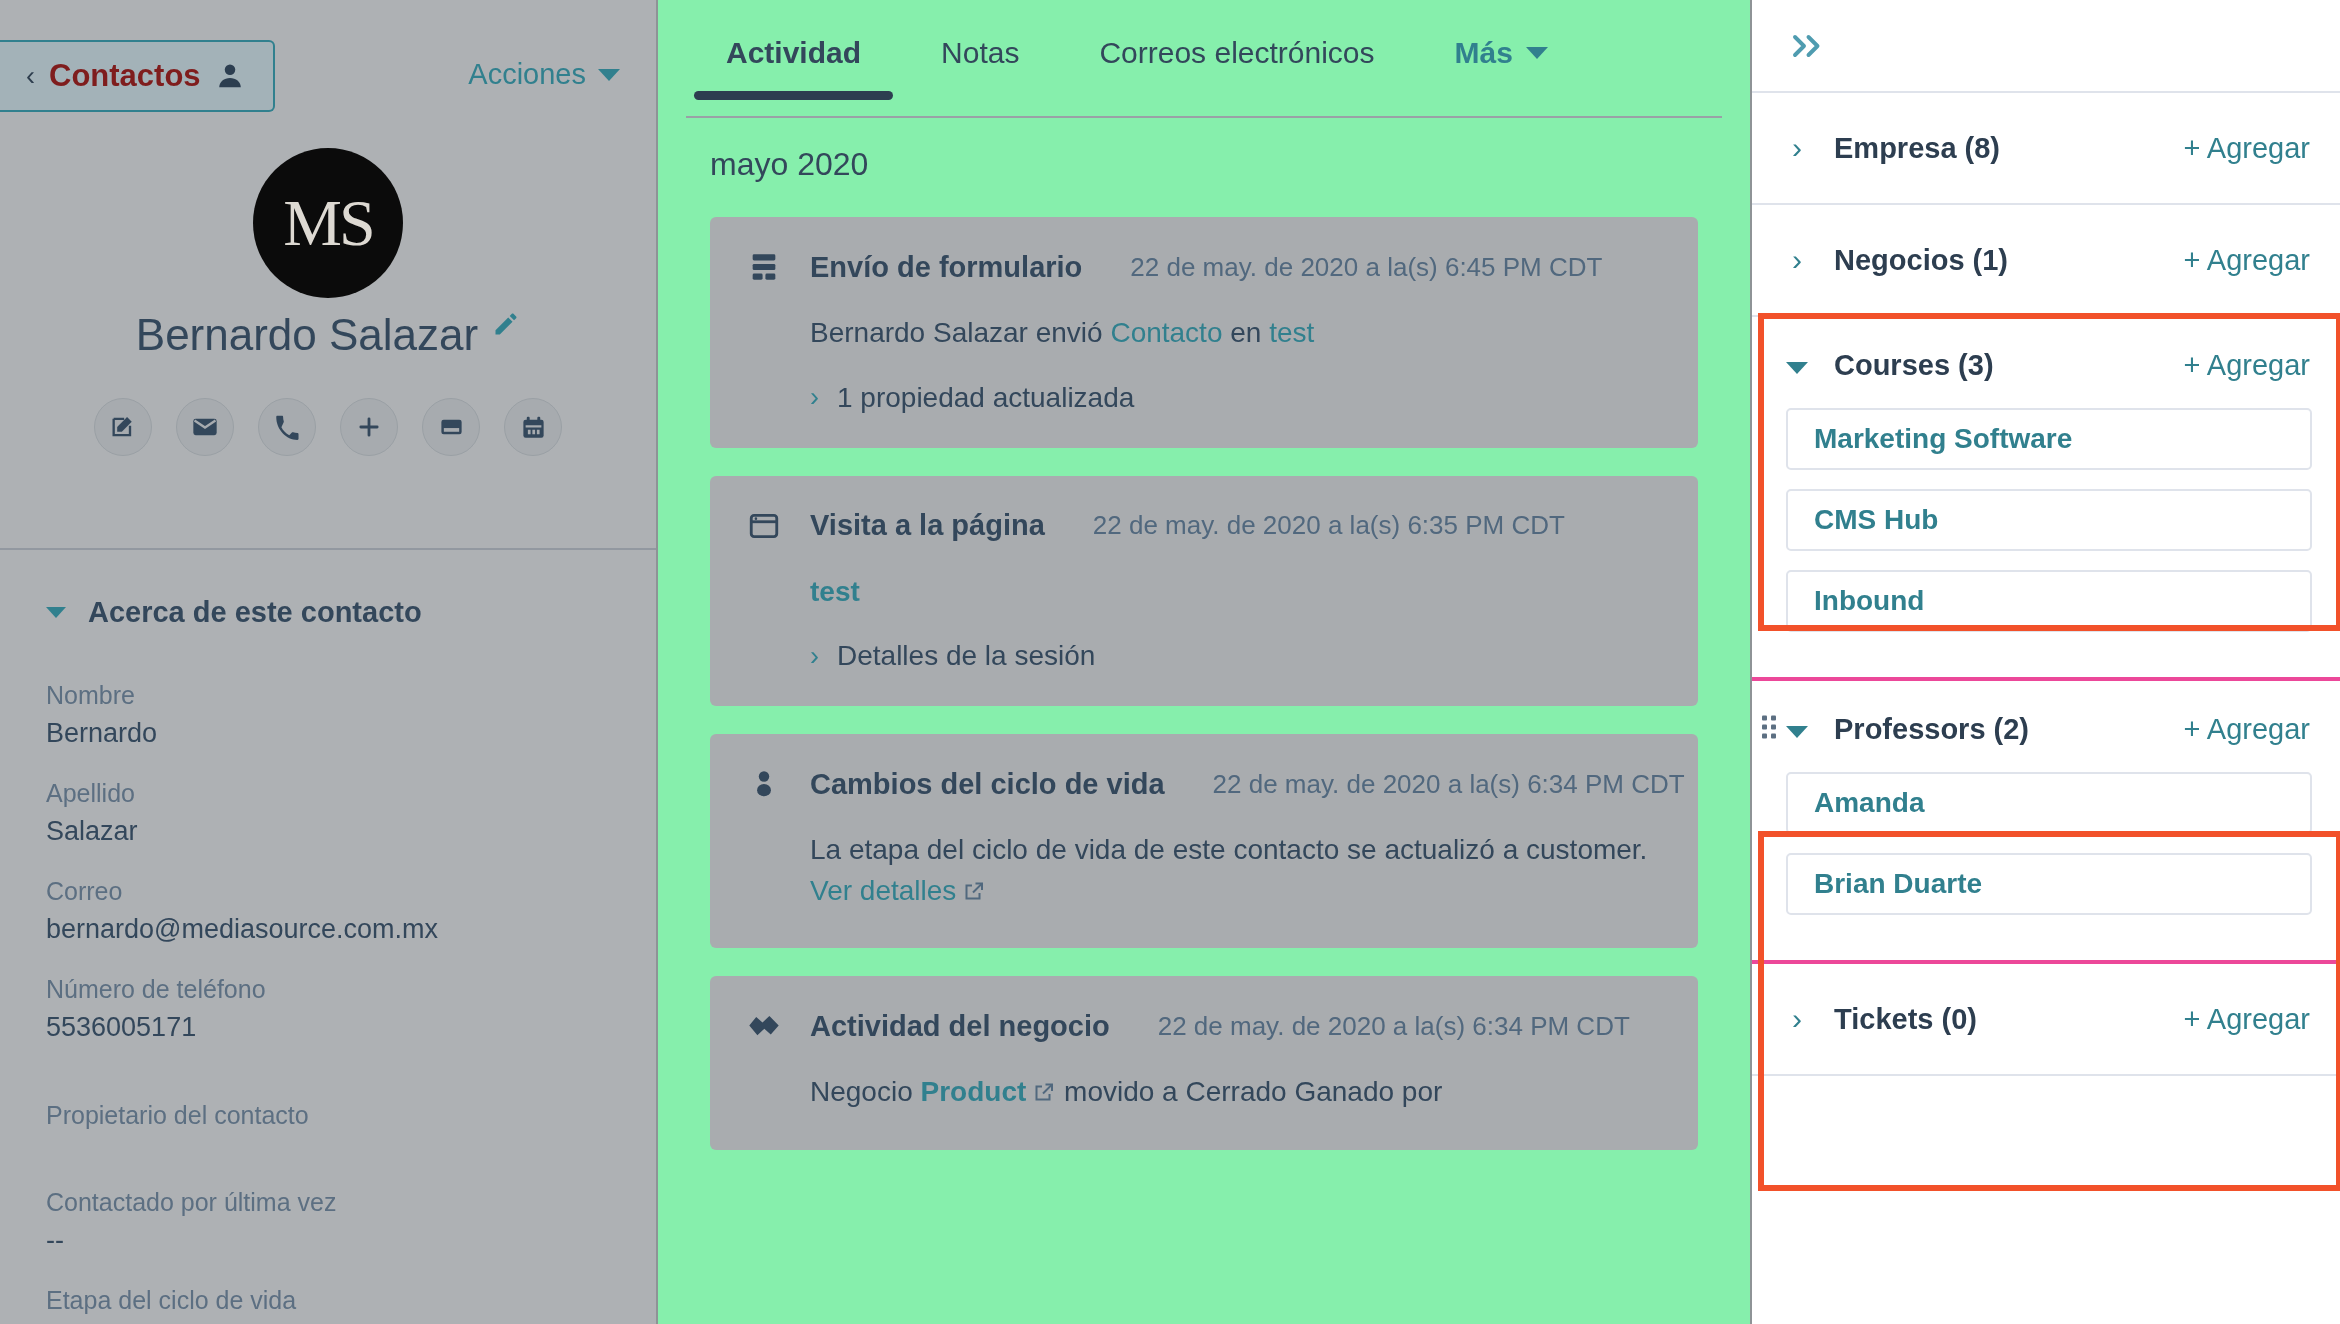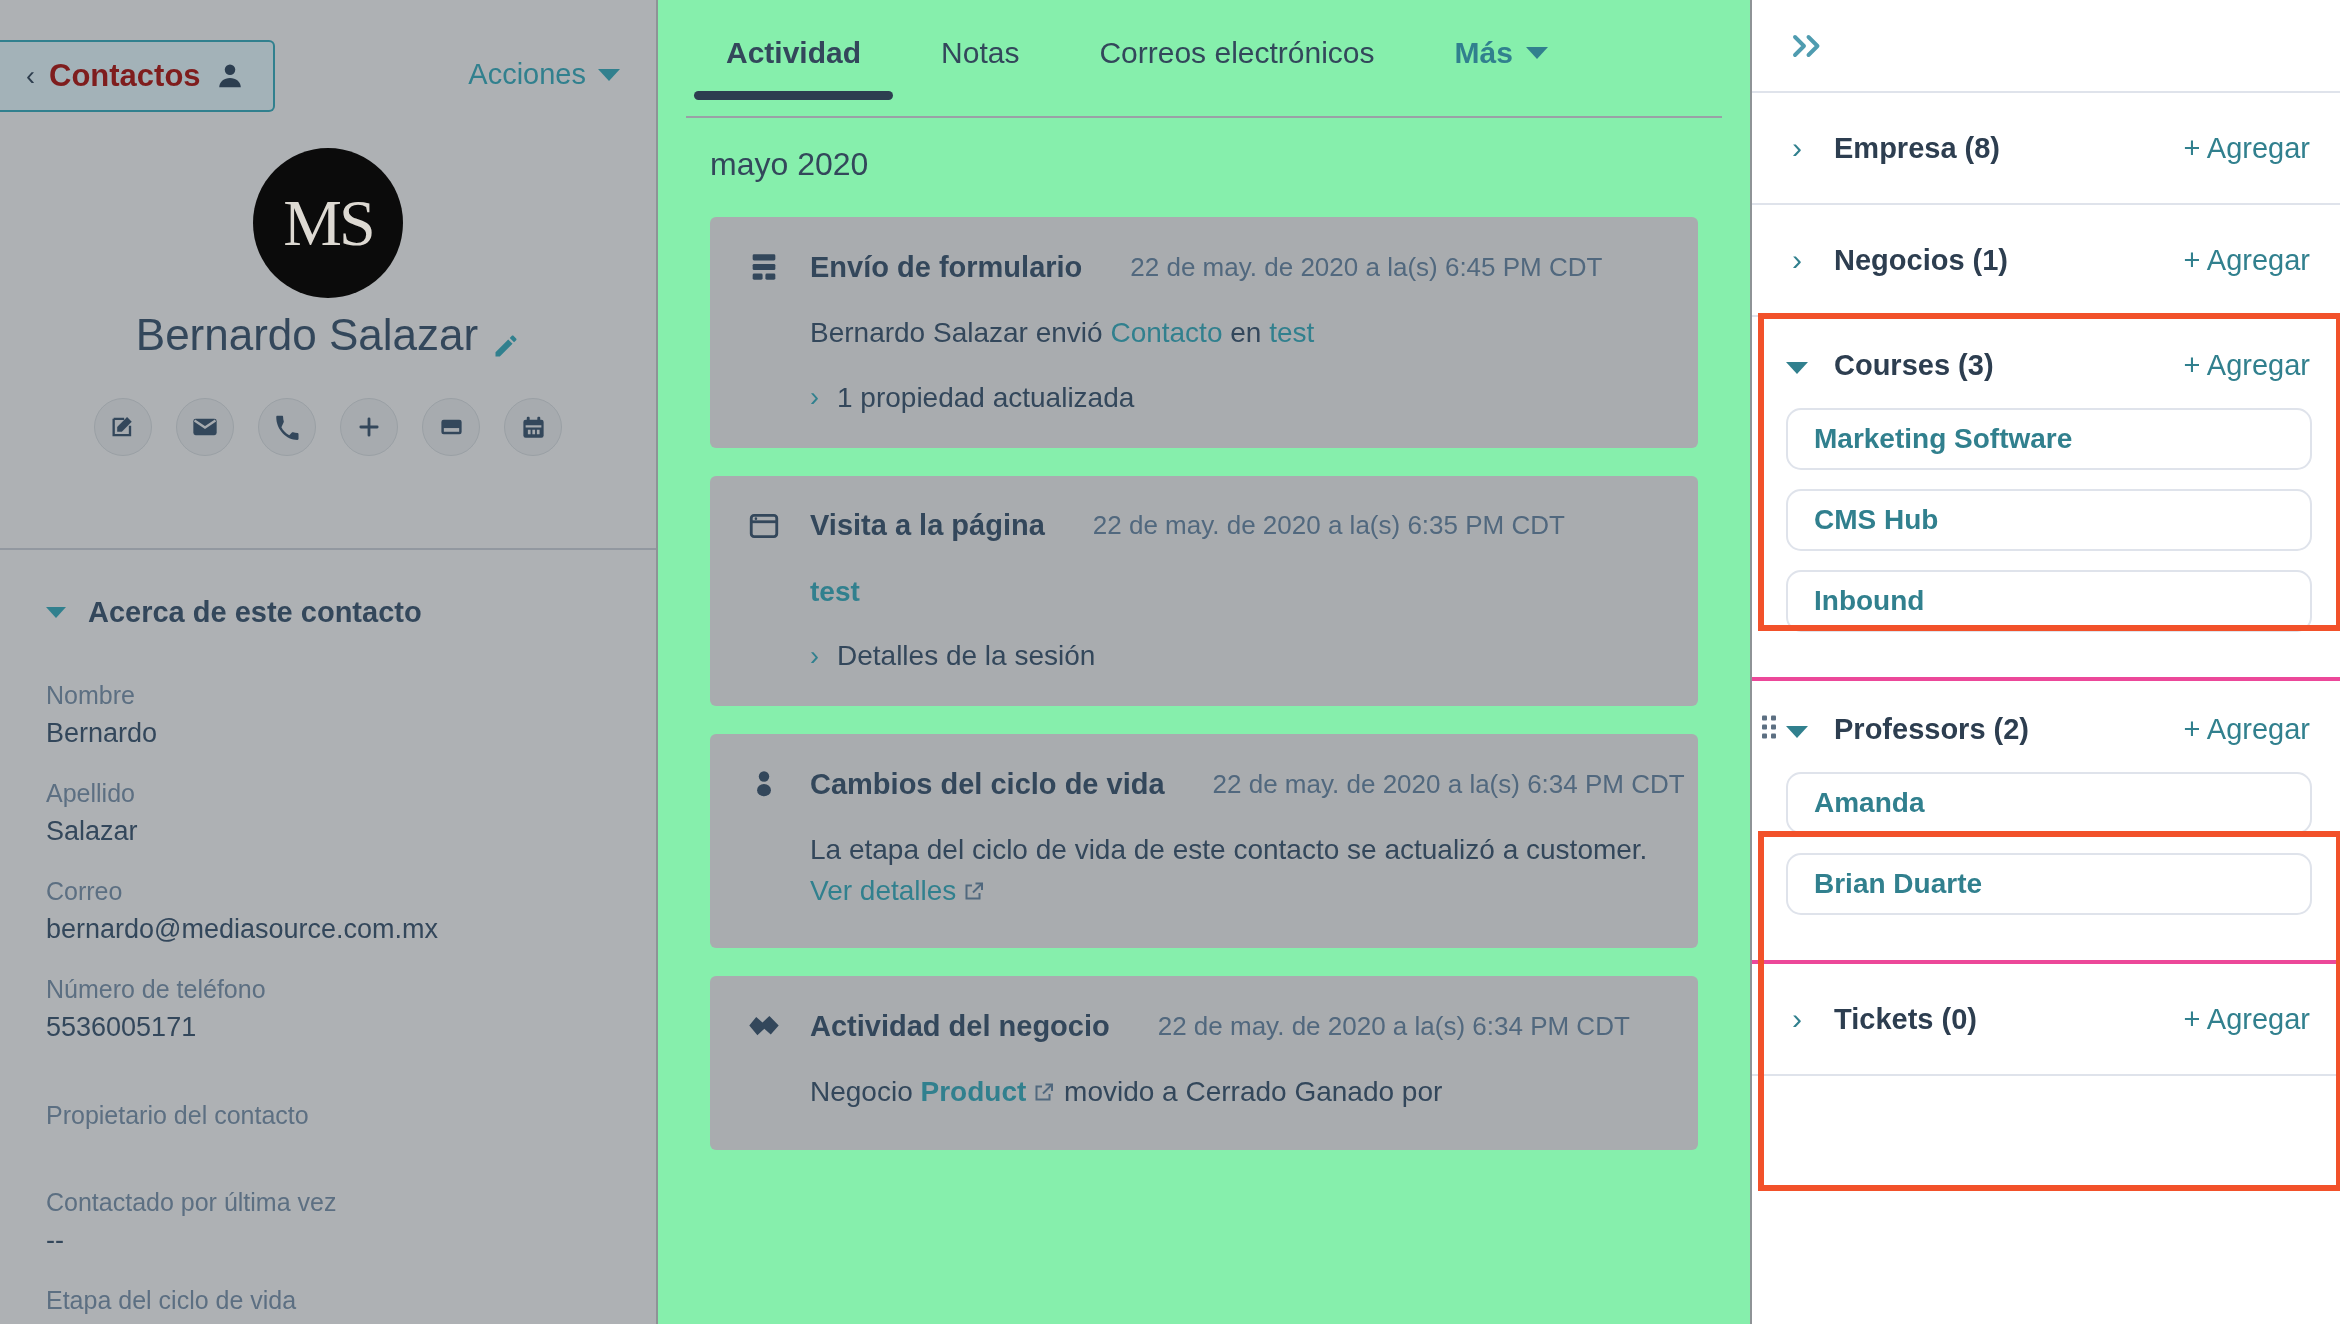--- a/index.html
+++ b/index.html
@@ -66,21 +66,21 @@
     background: #0b0b0b;
     display: flex; align-items: center; justify-content: center;
   }
   .avatar-text {
     font-family: "Liberation Serif", "DejaVu Serif", serif;
     font-size: 66px; color: #ddd9d2; letter-spacing: -3px;
   }
 
   .contact-name-row {
     position: absolute; left: 0; right: 0; top: 310px;
-    display: flex; align-items: flex-end; justify-content: center; gap: 14px;
+    display: flex; align-items: flex-start; justify-content: center; gap: 14px;
   }
   .contact-name { font-size: 44px; color: #33475b; font-weight: 400; }
   .pencil { width: 28px; height: 28px; }
 
   .action-icons {
     position: absolute; left: 0; right: 0; top: 398px;
     display: flex; align-items: center; justify-content: center; gap: 24px;
   }
   .aicon {
     width: 58px; height: 58px; border-radius: 50%;
@@ -240,21 +240,21 @@
   }
   .drag-dots {
     position: absolute; left: 10px; top: 50%; transform: translateY(-50%);
     display: grid; grid-template-columns: 5px 5px; gap: 4px 4px;
     cursor: grab;
   }
   .drag-dots i { width: 5px; height: 5px; background: #5c6f82; display: block; border-radius: 1px; }
 
   .assoc-items { padding: 0 28px 26px 34px; }
   .assoc-chip {
-    border: 2px solid #dfe3eb; border-radius: 15px;
+    border: 2px solid #dfe3eb; border-radius: 5px;
     height: 62px; display: flex; align-items: center;
     padding: 0 26px; margin-bottom: 19px;
     cursor: pointer;
   }
   .assoc-chip-label { font-size: 28px; color: #31808e; font-weight: 700; }
 
   
   .hl-box {
     position: absolute;
     border: 6px solid #f2512a;

